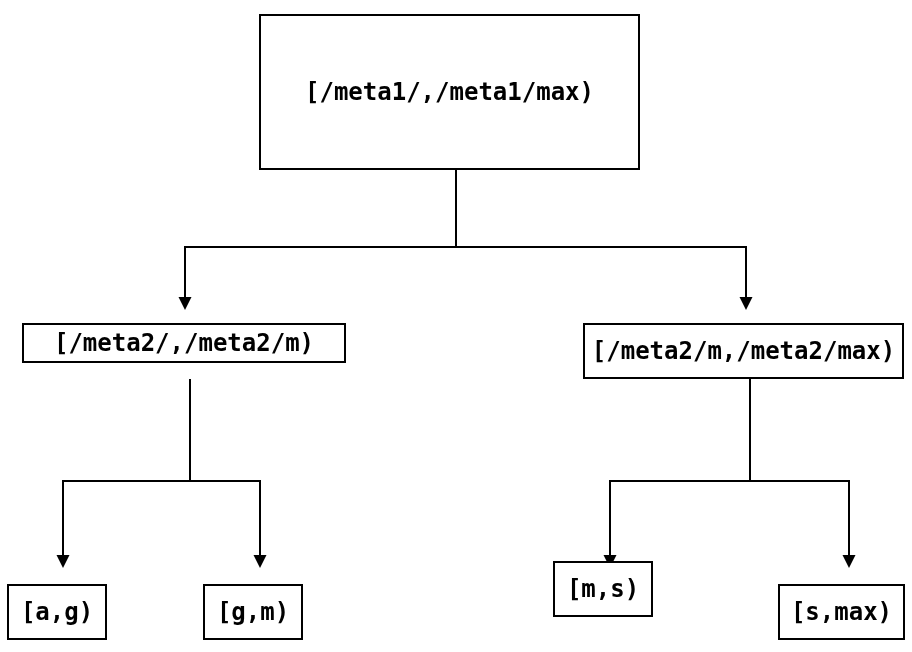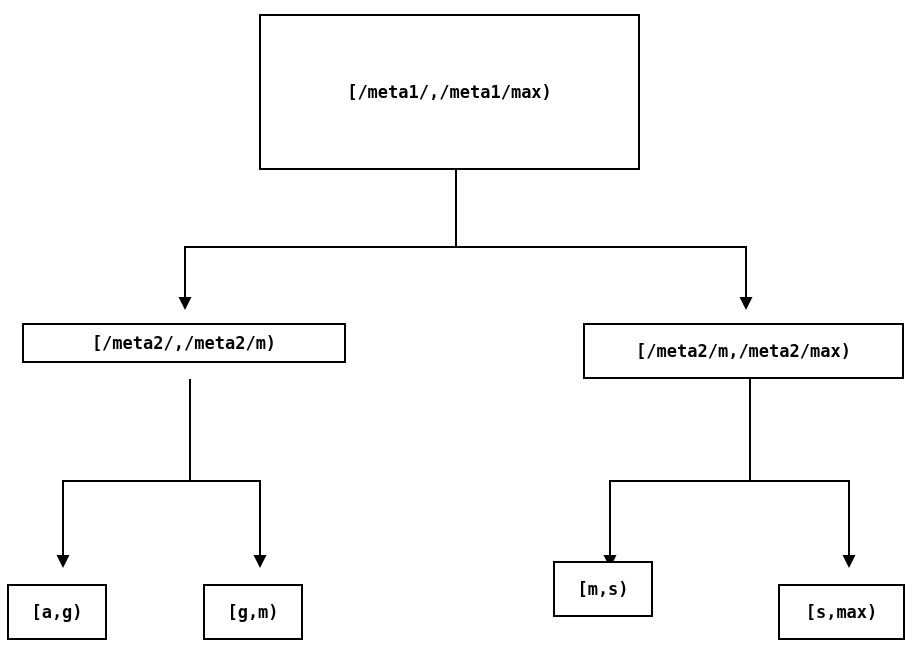--- a/index.html
+++ b/index.html
@@ -33,21 +33,21 @@
   }
   .node {
     position: absolute;
     box-sizing: border-box;
     border: 2px solid #000000;
     background: #ffffff;
     color: #000000;
     display: flex;
     align-items: center;
     justify-content: center;
-    font-size: 17px;
+    font-size: 24px;
     font-weight: bold;
     white-space: nowrap;
   }
   .node-root   { left: 259px; top: 14px;  width: 381px; height: 156px; }
   .node-left   { left: 22px;  top: 323px; width: 324px; height: 40px; }
   .node-right  { left: 583px; top: 323px; width: 321px; height: 56px; }
   .node-ag     { left: 7px;   top: 584px; width: 100px; height: 56px; }
   .node-gm     { left: 203px; top: 584px; width: 100px; height: 56px; }
   .node-ms     { left: 553px; top: 561px; width: 100px; height: 56px; }
   .node-smax   { left: 778px; top: 584px; width: 127px; height: 56px; text-align: right; }

